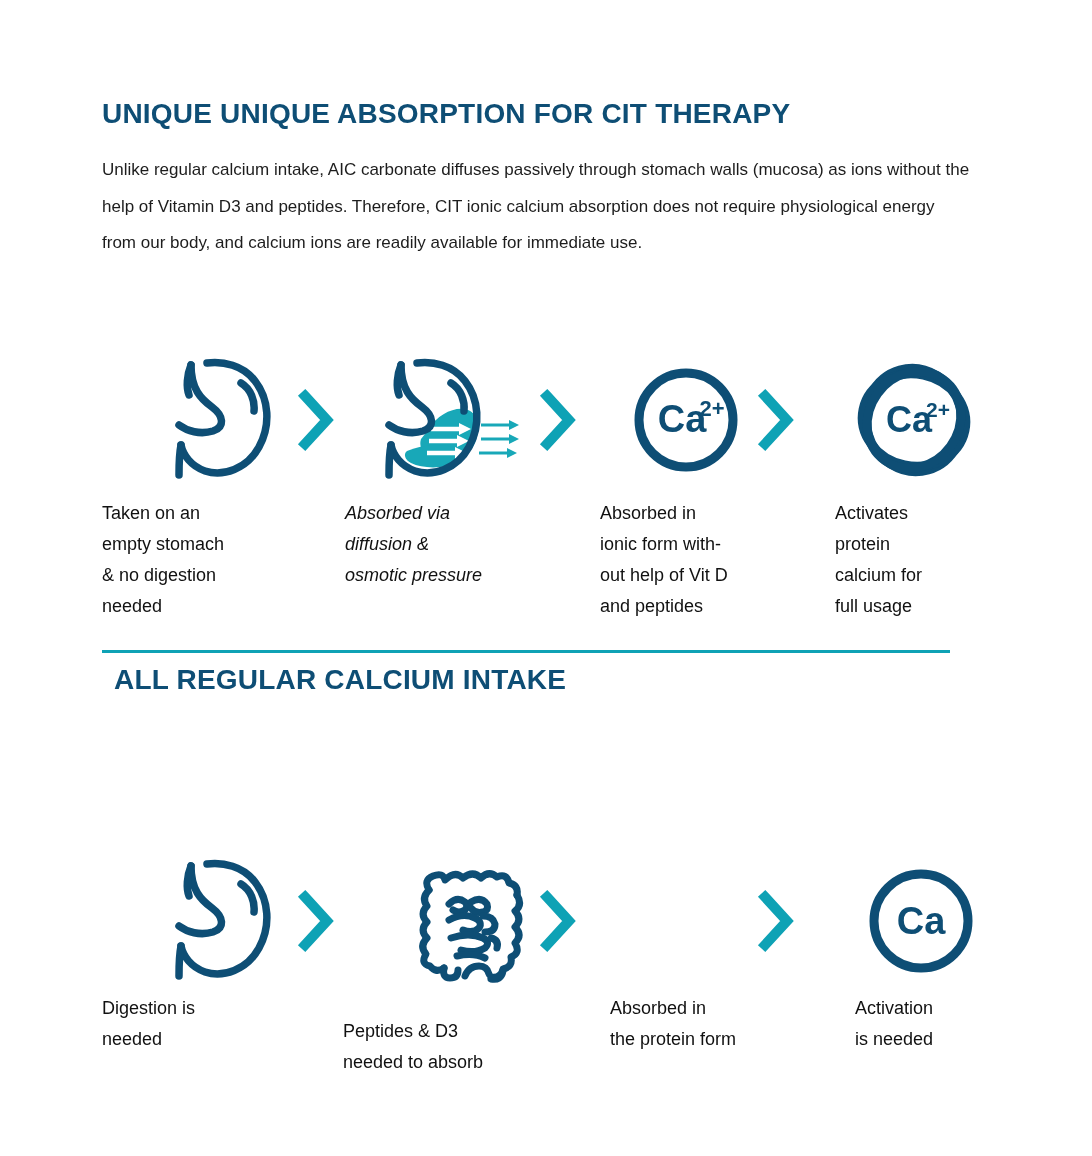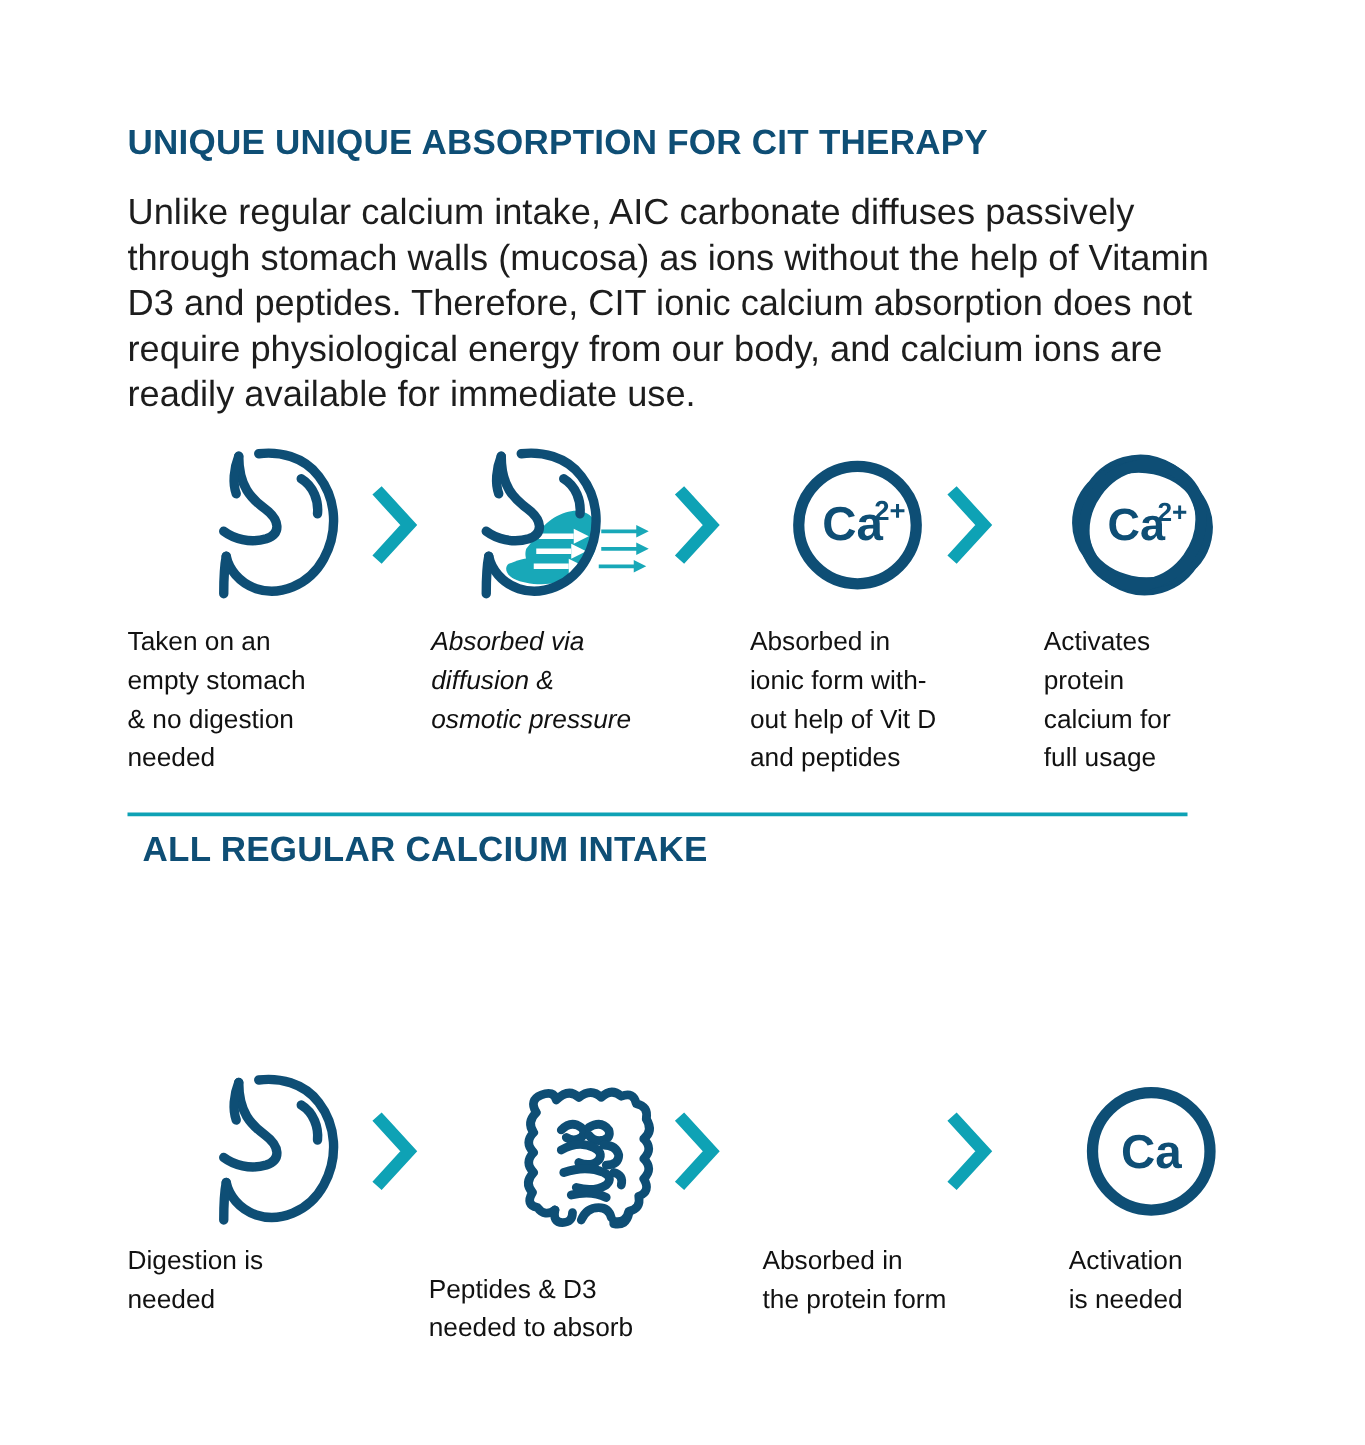--- a/index.html
+++ b/index.html
@@ -35,21 +35,21 @@
     white-space: nowrap;
   }
   #heading-1 { position: absolute; left: 0; top: 100px; }
   #heading-2 { position: absolute; left: 12px; top: 666px; }
 
   
   .body-para {
     position: absolute;
     left: 0;
     color: #1d1d1d;
-    font-size: 29px;
+    font-size: 17px;
     line-height: 36.5px;
     font-family: "Liberation Sans", sans-serif;
     margin: 0;
     width: 868px;
   }
   #para-1 { top: 152px; }
   #para-2 { top: 720px; }
 
   
   .divider {
@@ -102,21 +102,21 @@
     position: absolute;
     left: 0;
     width: 868px;
   }
   #cap-row-1 { top: 498px; }
   #cap-row-2 { top: 993px; }
   .caption {
     position: absolute;
     top: 0;
     color: #111111;
-    font-size: 21px;
+    font-size: 18px;
     line-height: 31px;
     font-family: "Liberation Sans", sans-serif;
     white-space: pre-line;
   }
   #cap-row-1 .k0 { left: 0px;   width: 200px; }
   #cap-row-1 .k1 { left: 243px; width: 215px; font-style: italic; }
   #cap-row-1 .k2 { left: 498px; width: 215px; }
   #cap-row-1 .k3 { left: 733px; width: 160px; }
 
   #cap-row-2 .k0 { left: 0px;   width: 210px; }

